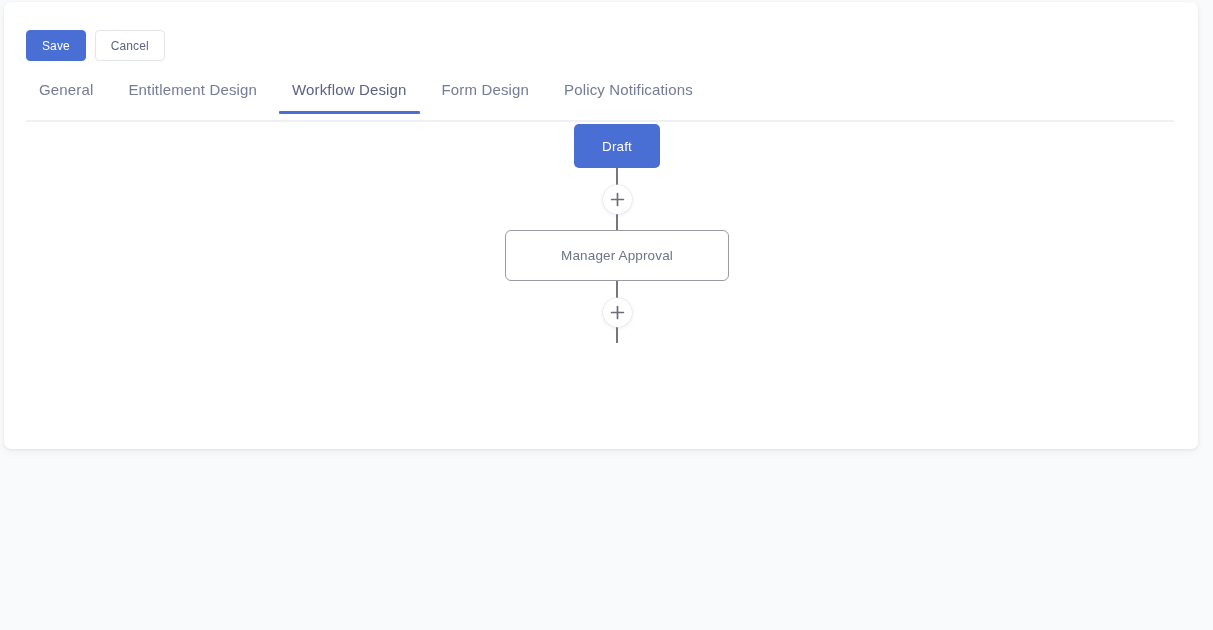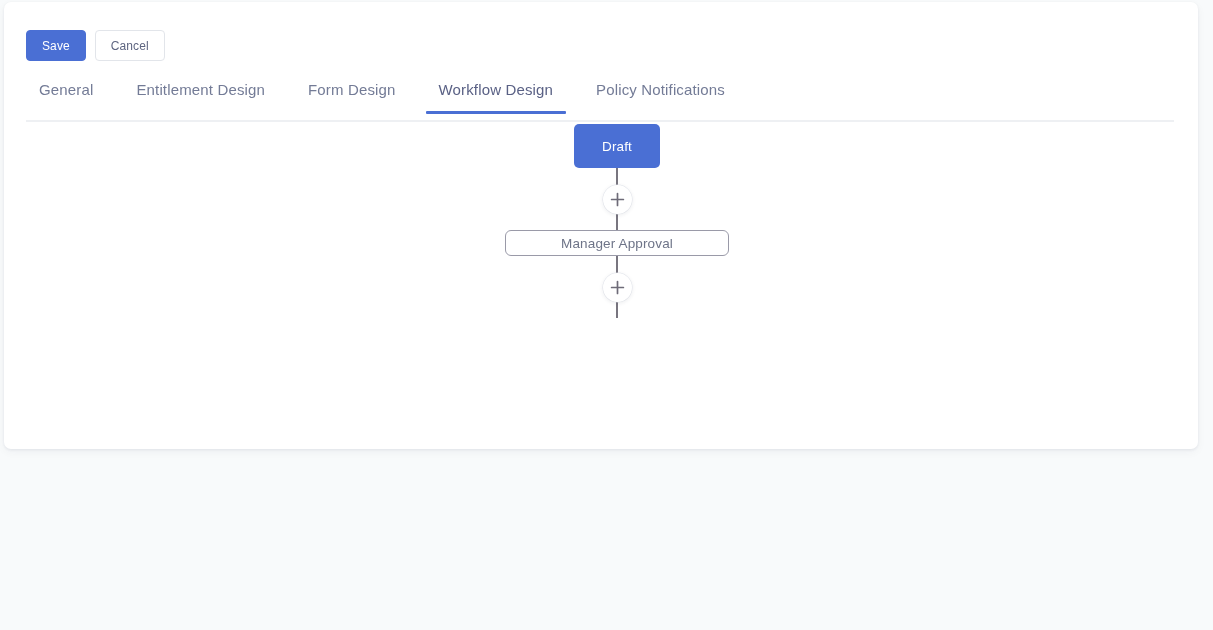--- a/index.html
+++ b/index.html
@@ -77,21 +77,21 @@
   .tabbar {
     position: absolute;
     left: 22px;
     top: 78px;
     width: 1148px;
     height: 42px;
     border-bottom: 2px solid #eef0f3;
     box-sizing: border-box;
     display: flex;
     align-items: flex-start;
-    gap: 17px;
+    gap: 9px;
   }
 
   .tab {
     position: relative;
     font-size: 15px;
     color: #737b96;
     padding: 0 13px 12px 13px;
     cursor: pointer;
     white-space: nowrap;
     letter-spacing: 0.15px;
@@ -149,21 +149,21 @@
     height: 44px;
     min-width: 86px;
     padding: 0 18px;
   }
 
   .node-step {
     background: #ffffff;
     color: #6e7488;
     border: 1px solid #9a9aa8;
     border-radius: 6px;
-    height: 26px;
+    height: 51px;
     width: 224px;
   }
 
   
   .connector {
     position: relative;
     width: 30px;
     height: 62px;
     display: flex;
     align-items: center;
@@ -204,22 +204,22 @@
   <div class="card">
 
     <div class="actions">
       <button class="btn btn-save">Save</button>
       <button class="btn btn-cancel">Cancel</button>
     </div>
 
     <div class="tabbar">
       <div class="tab">General</div>
       <div class="tab">Entitlement Design</div>
+      <div class="tab active">Workflow Design</div>
       <div class="tab">Form Design</div>
-      <div class="tab active">Workflow Design</div>
       <div class="tab">Policy Notifications</div>
     </div>
 
     <div class="canvas">
       <div class="flow">
 
         <div class="node node-state">Draft</div>
 
         <div class="connector">
           <span class="line"></span>

